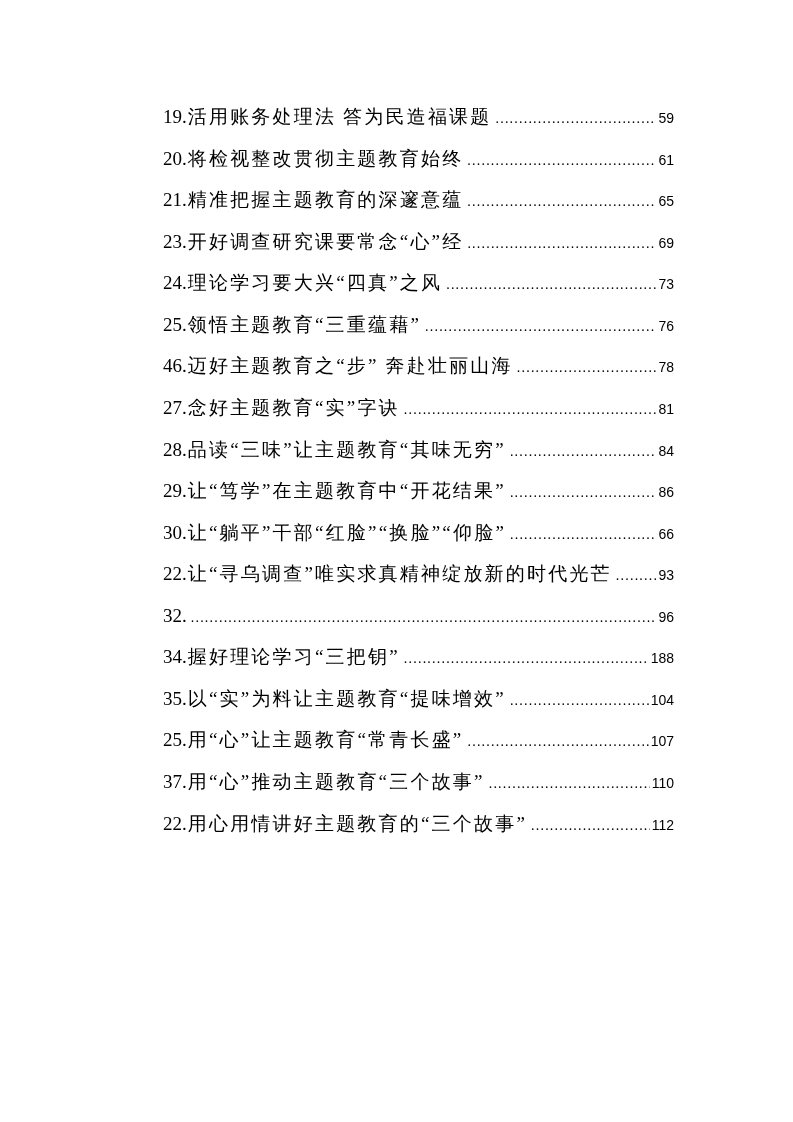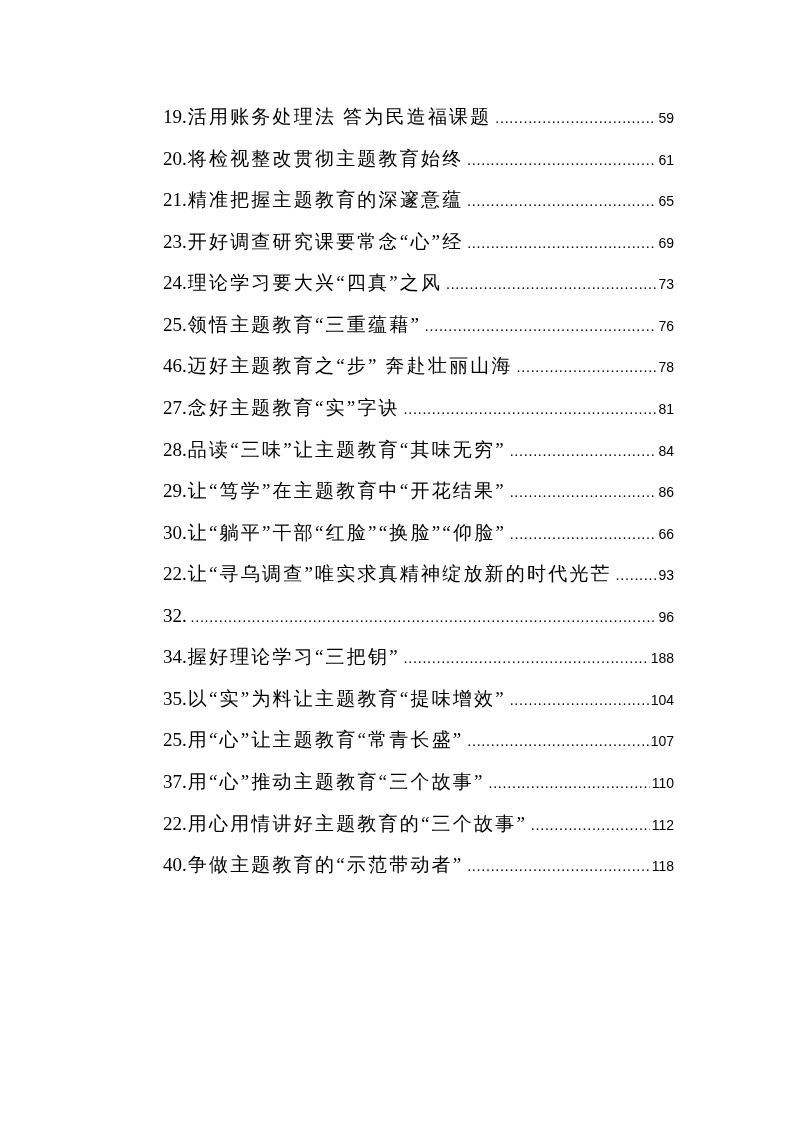--- a/index.html
+++ b/index.html
@@ -127,20 +127,14 @@
     <span class="title">用“心”推动主题教育“三个故事”</span>
     <span class="leader"></span>
     <span class="page-num">110</span>
   </div>
       <div class="toc-entry">
     <span class="num">22.</span>
     <span class="title">用心用情讲好主题教育的“三个故事”</span>
     <span class="leader"></span>
     <span class="page-num">112</span>
   </div>
-      <div class="toc-entry">
-    <span class="num">40.</span>
-    <span class="title">争做主题教育的“示范带动者”</span>
-    <span class="leader"></span>
-    <span class="page-num">118</span>
-  </div>
     </div>
 </div>
 
 </body></html>

